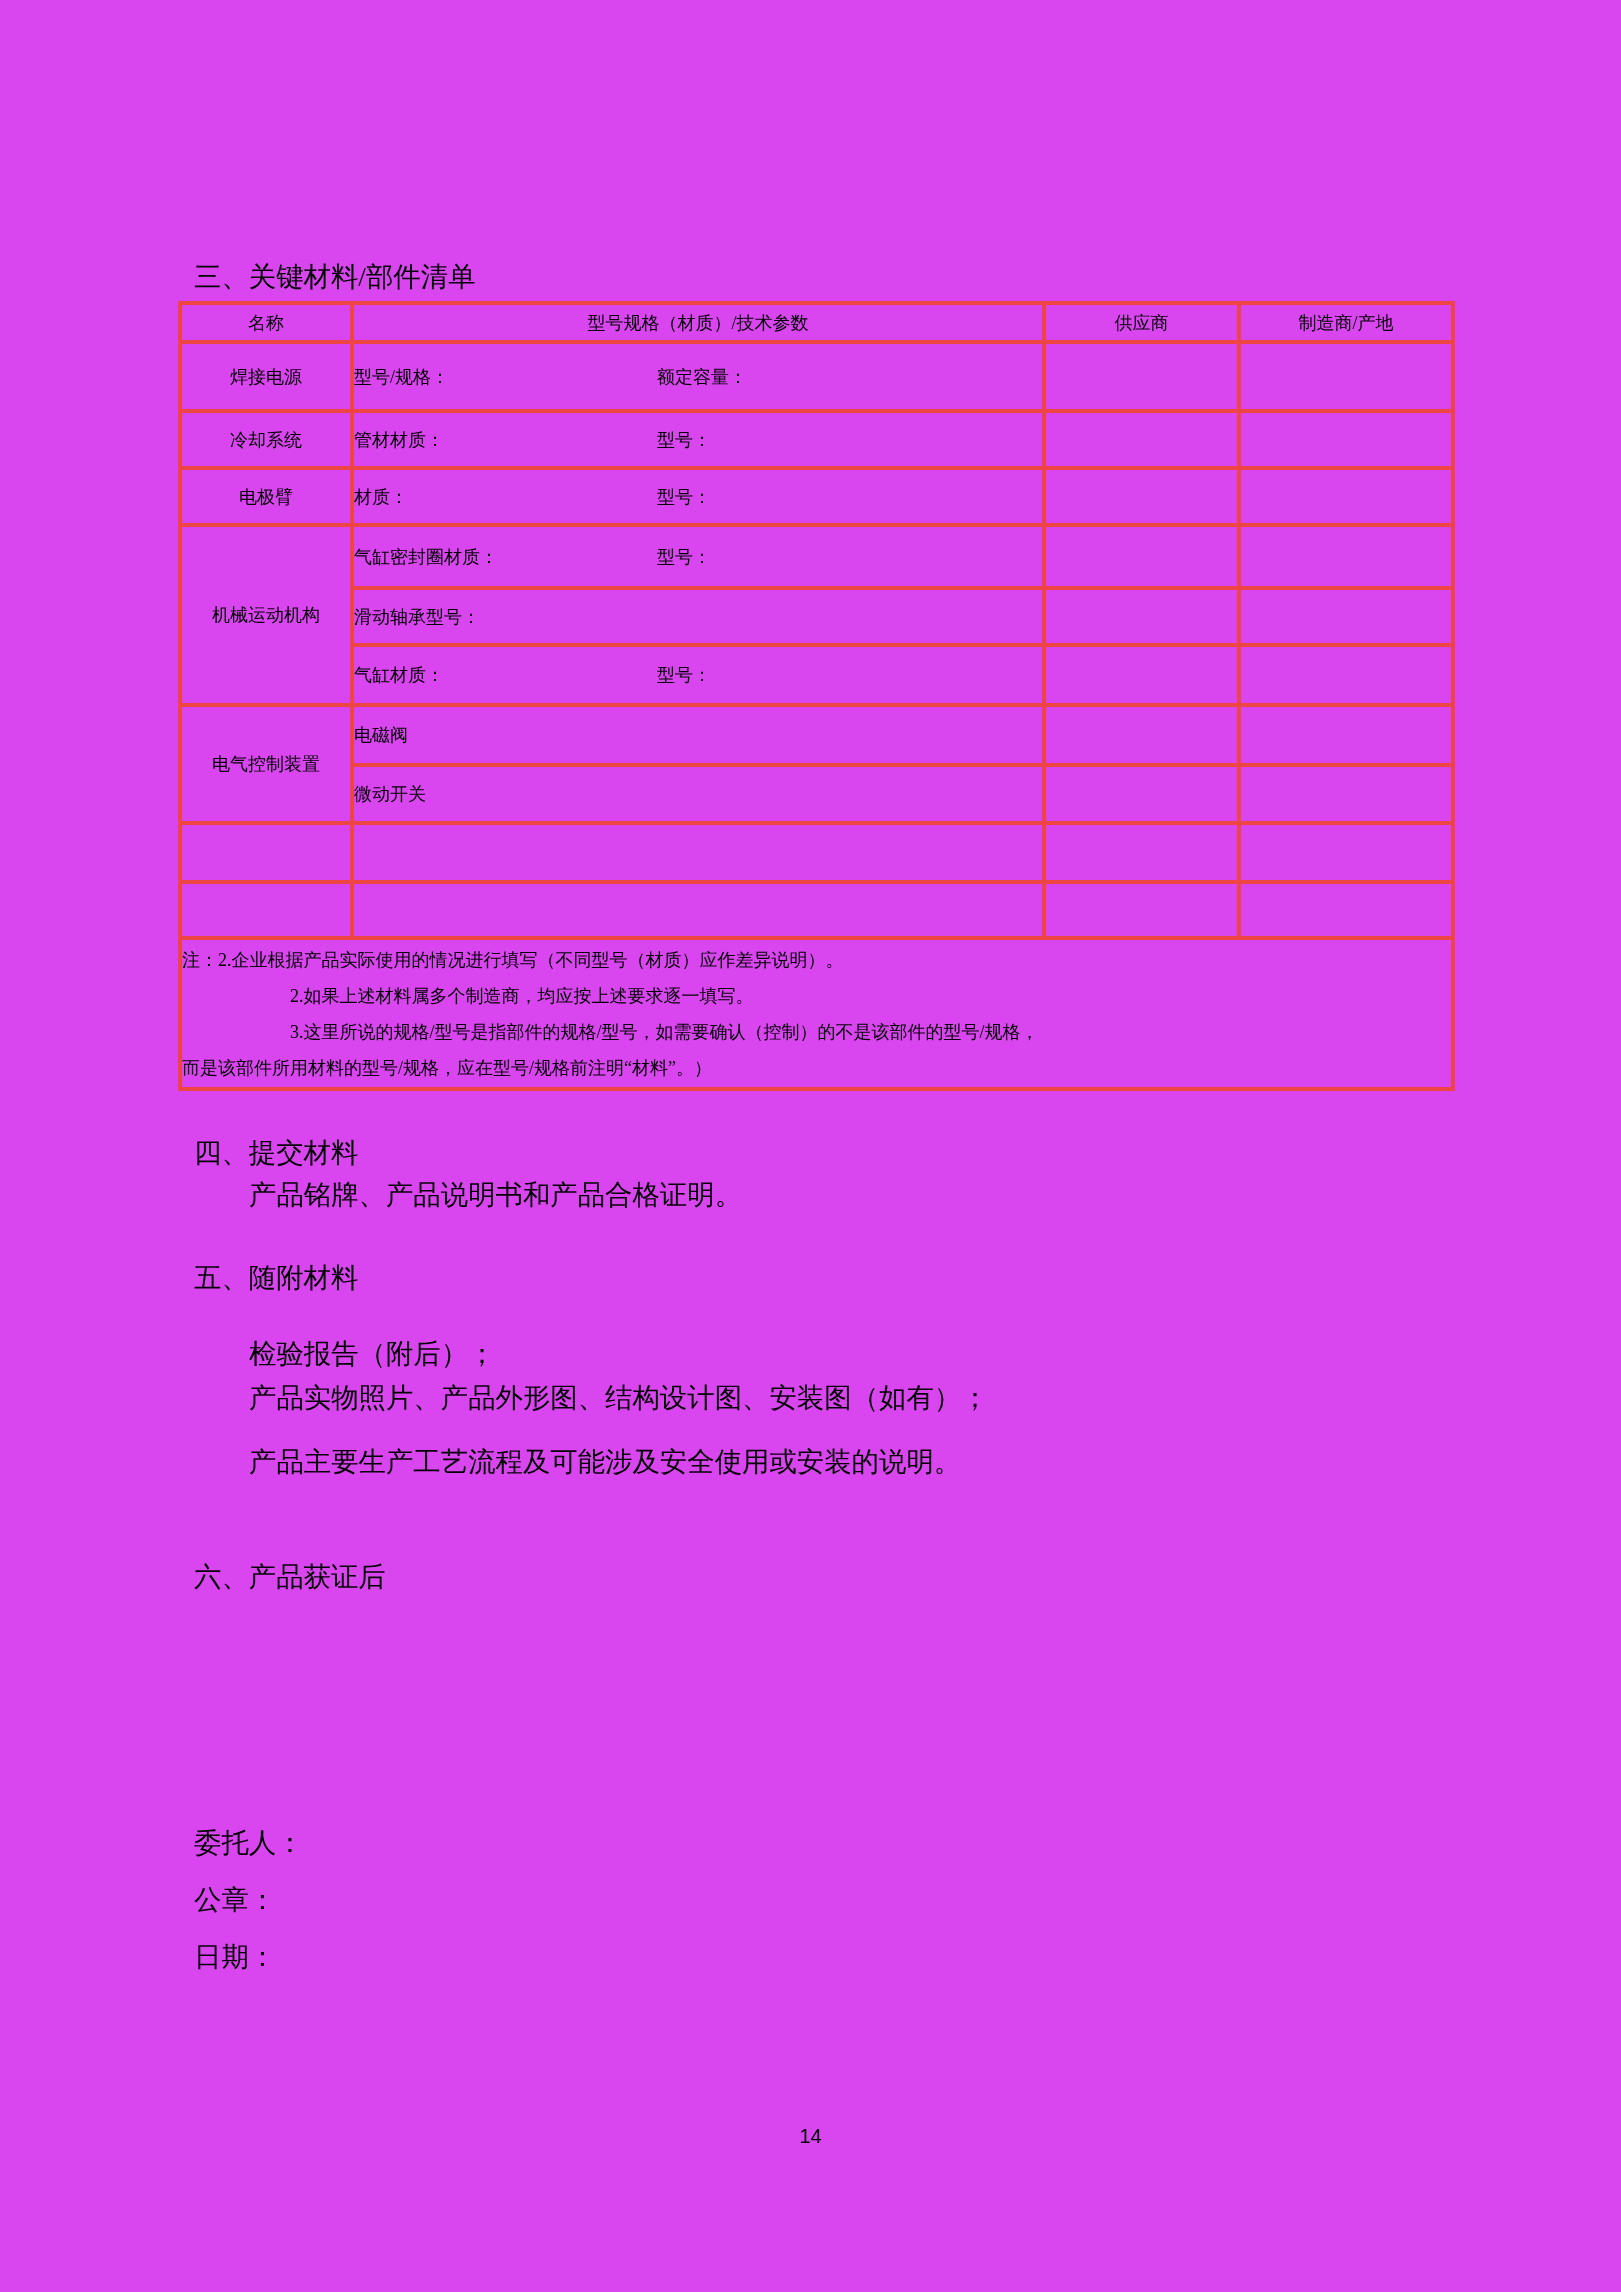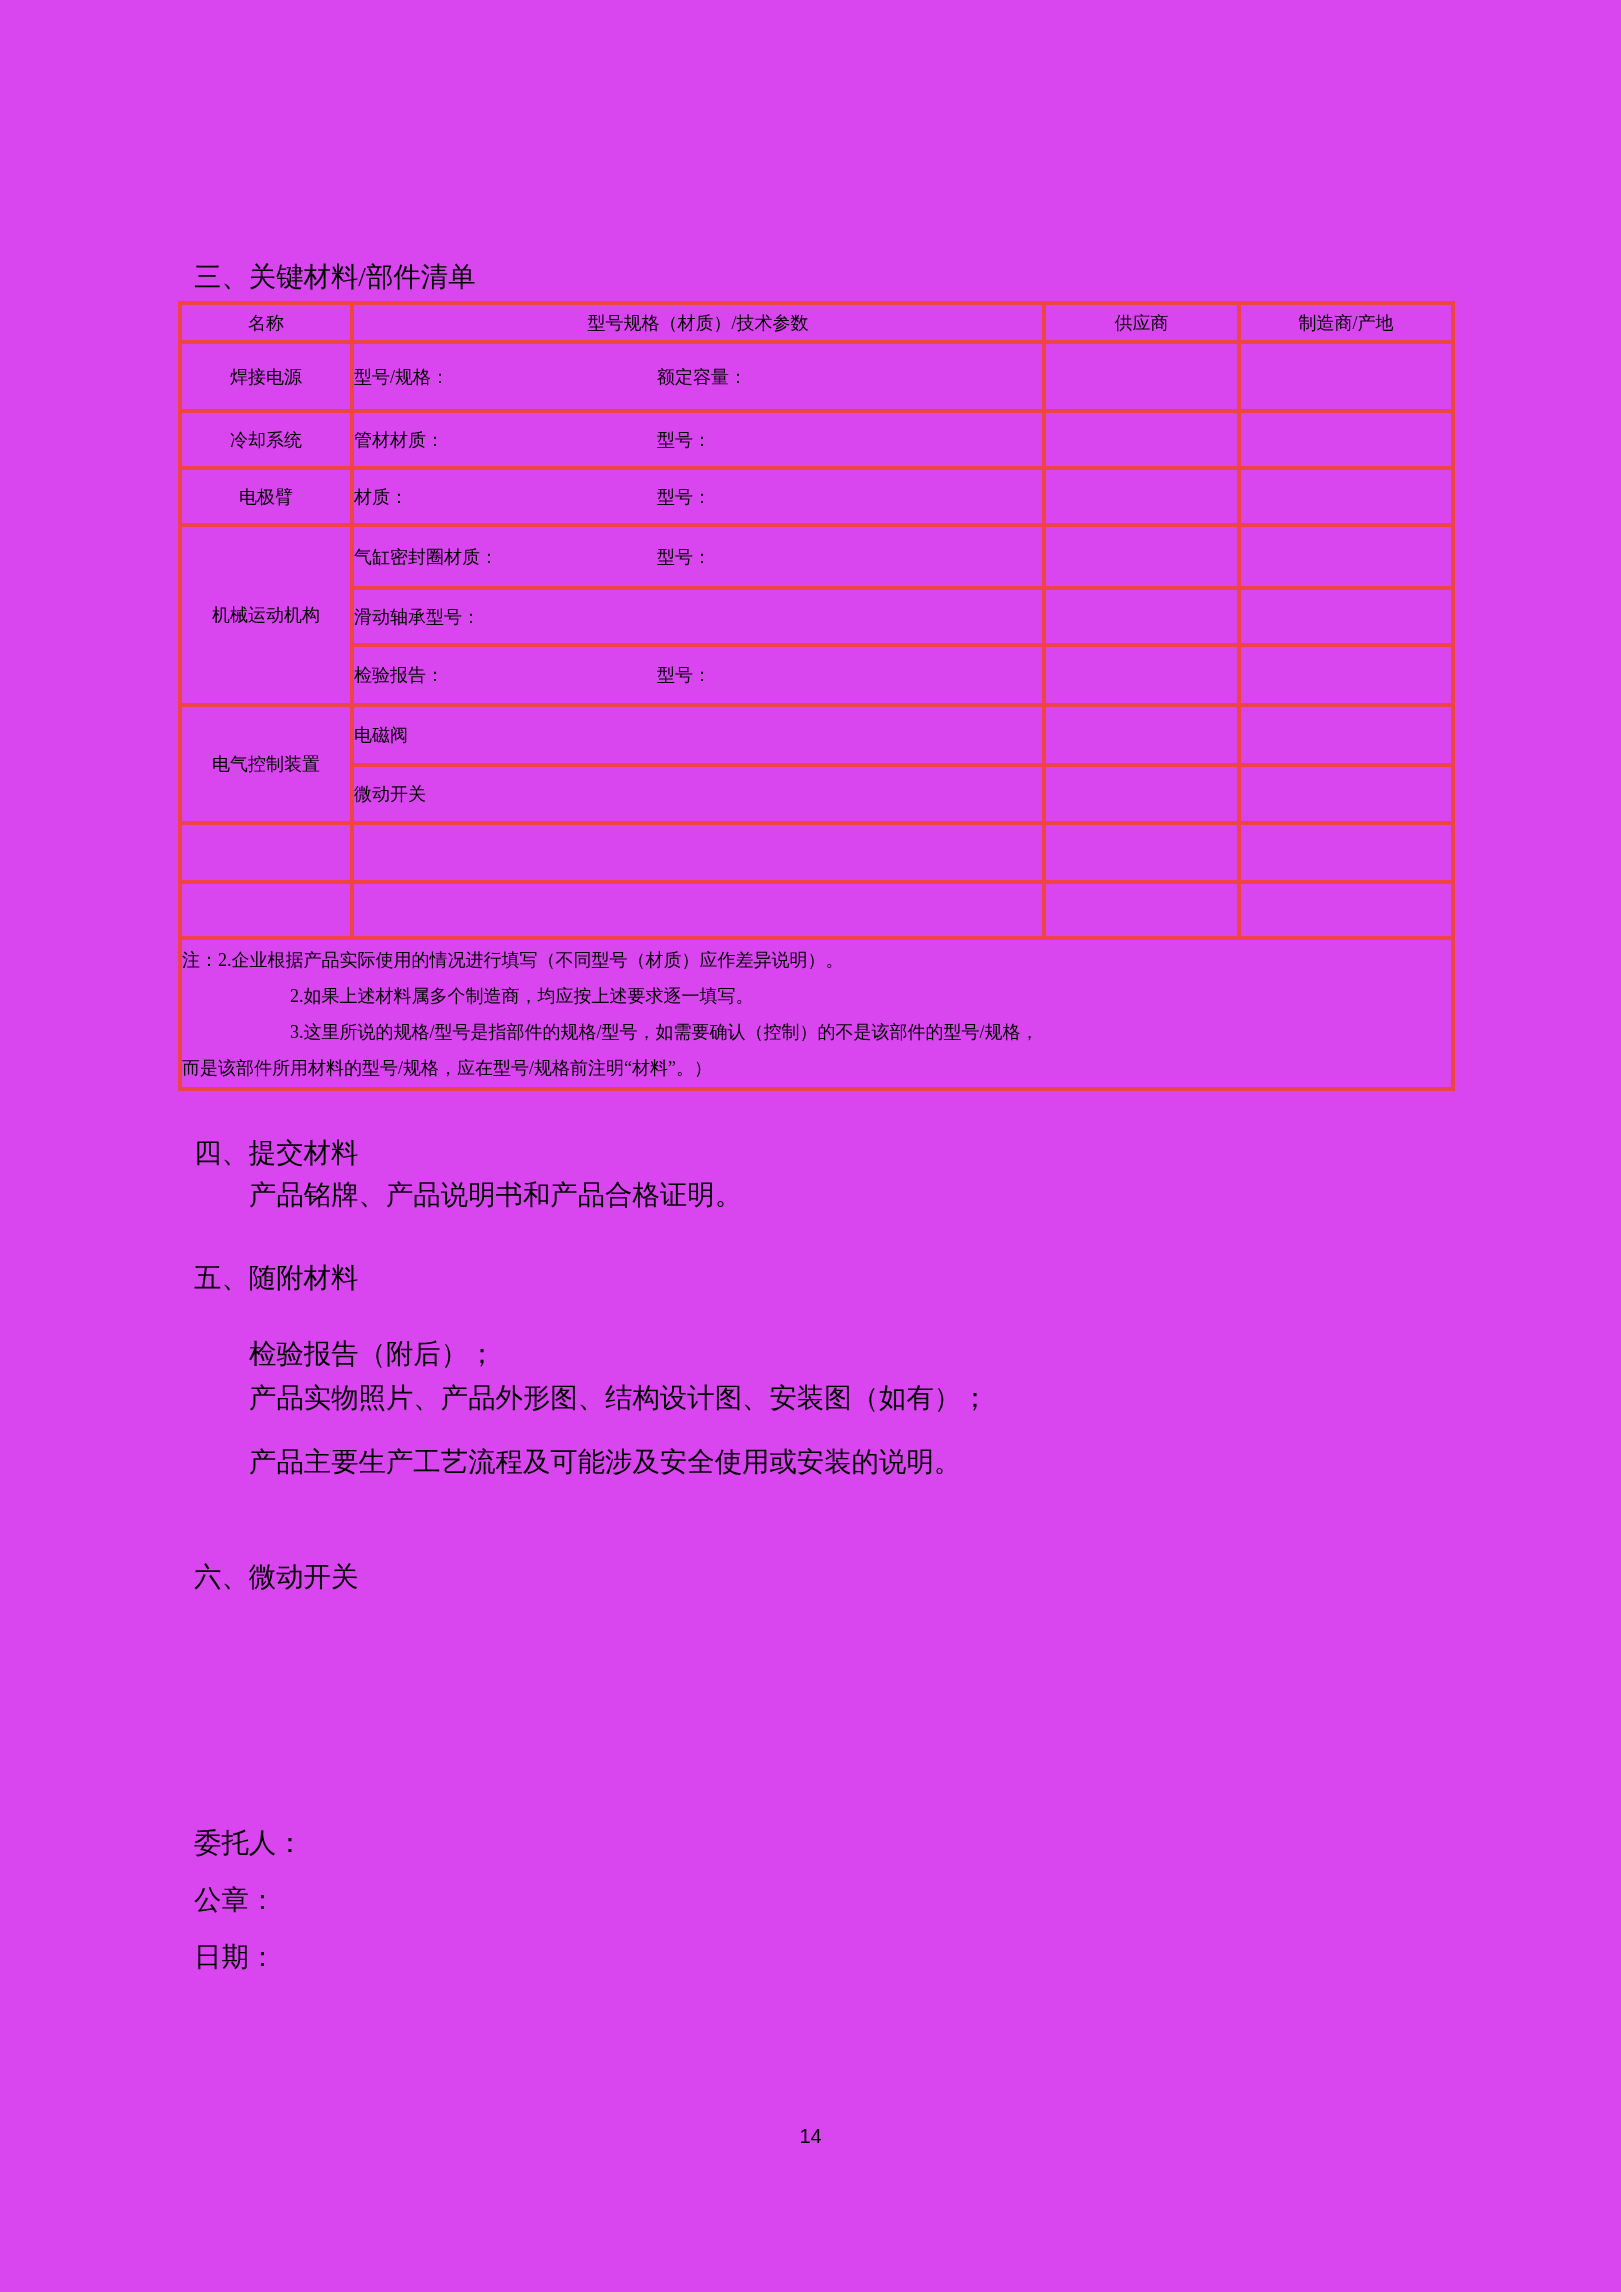--- a/index.html
+++ b/index.html
@@ -125,21 +125,21 @@
     </tr>
     <tr class="h58">
       <td class="spec">
         <span class="l1">滑动轴承型号：</span><span></span>
       </td>
       <td></td>
       <td></td>
     </tr>
     <tr class="h61">
       <td class="spec">
-        <span class="l1">检验报告：</span><span>型号：</span>
+        <span class="l1">气缸材质：</span><span>型号：</span>
       </td>
       <td></td>
       <td></td>
     </tr>
 
     <tr class="h61">
       <td class="namecell" rowspan="2">
         <div class="namewrap">电气控制装置</div>
       </td>
       <td class="spec">
@@ -189,21 +189,21 @@
     </table>
 
   <div class="abs heading" style="left:194px;top:1135px;">四、提交材料</div>
   <div class="abs bodyline" style="left:249px;top:1177px;">产品铭牌、产品说明书和产品合格证明。</div>
 
   <div class="abs heading" style="left:194px;top:1260px;">五、随附材料</div>
   <div class="abs bodyline" style="left:249px;top:1314px;margin-top:22px;">检验报告（附后）；</div>
   <div class="abs bodyline" style="left:249px;top:1380px;">产品实物照片、产品外形图、结构设计图、安装图（如有）；</div>
   <div class="abs bodyline" style="left:249px;top:1444px;">产品主要生产工艺流程及可能涉及安全使用或安装的说明。</div>
 
-  <div class="abs heading" style="left:194px;top:1559px;">六、微动开关</div>
+  <div class="abs heading" style="left:194px;top:1559px;">六、产品获证后</div>
 
   <div class="abs sig" style="left:194px;top:1815px;">
     <div>委托人：</div>
     <div>公章：</div>
     <div>日期：</div>
   </div>
 
   <div class="abs pagenum">14</div>
 
 </div>

